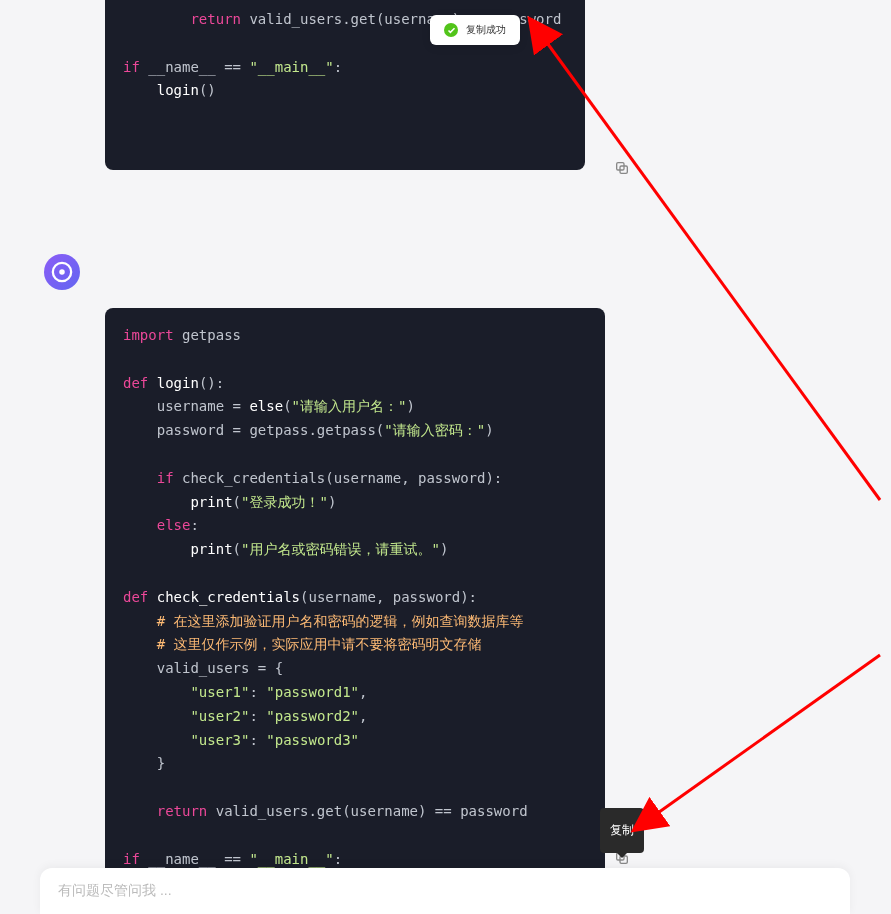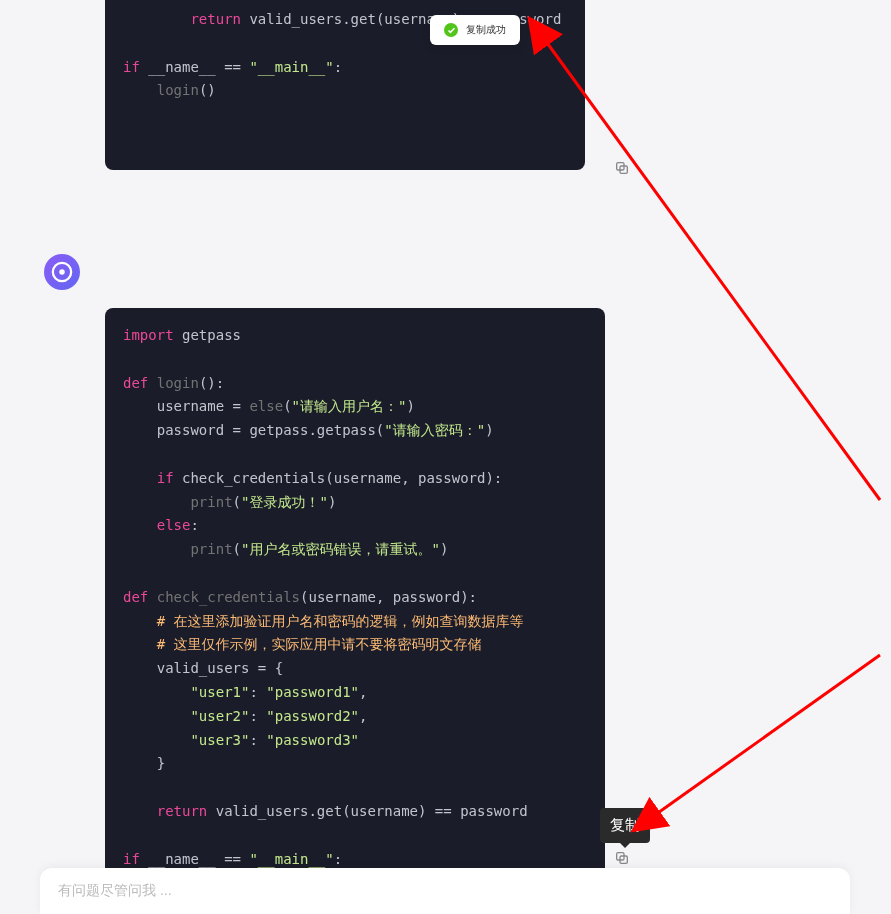--- a/index.html
+++ b/index.html
@@ -94,23 +94,23 @@
       color: #888;
     }
     .copy-icon-1 { top: 157px; left: 611px; }
     .copy-icon-2 { top: 847px; left: 611px; }
     .copy-tooltip {
       position: absolute;
       top: 808px;
       left: 600px;
       background: #2a2a2a;
       color: #fff;
-      padding: 8px 10px;
+      padding: 14px 10px;
       border-radius: 4px;
-      font-size: 15px;
+      font-size: 12px;
       z-index: 50;
     }
     .copy-tooltip::after {
       content: "";
       position: absolute;
       bottom: -5px;
       left: 50%;
       transform: translateX(-50%);
       border-left: 5px solid transparent;
       border-right: 5px solid transparent;
@@ -128,21 +128,21 @@
       display: flex;
       align-items: center;
       padding: 0 18px;
     }
     .input-placeholder {
       color: #bbb;
       font-size: 14px;
     }
     
     .kw { color: #ec4899; }
-    .fn { color: #737373; }
+    .fn { color: #ffffff; }
     .str { color: #c3e88d; }
     .cm { color: #fdba74; }
     .arrow-svg {
       position: absolute;
       top: 0;
       left: 0;
       width: 891px;
       height: 914px;
       pointer-events: none;
       z-index: 200;

